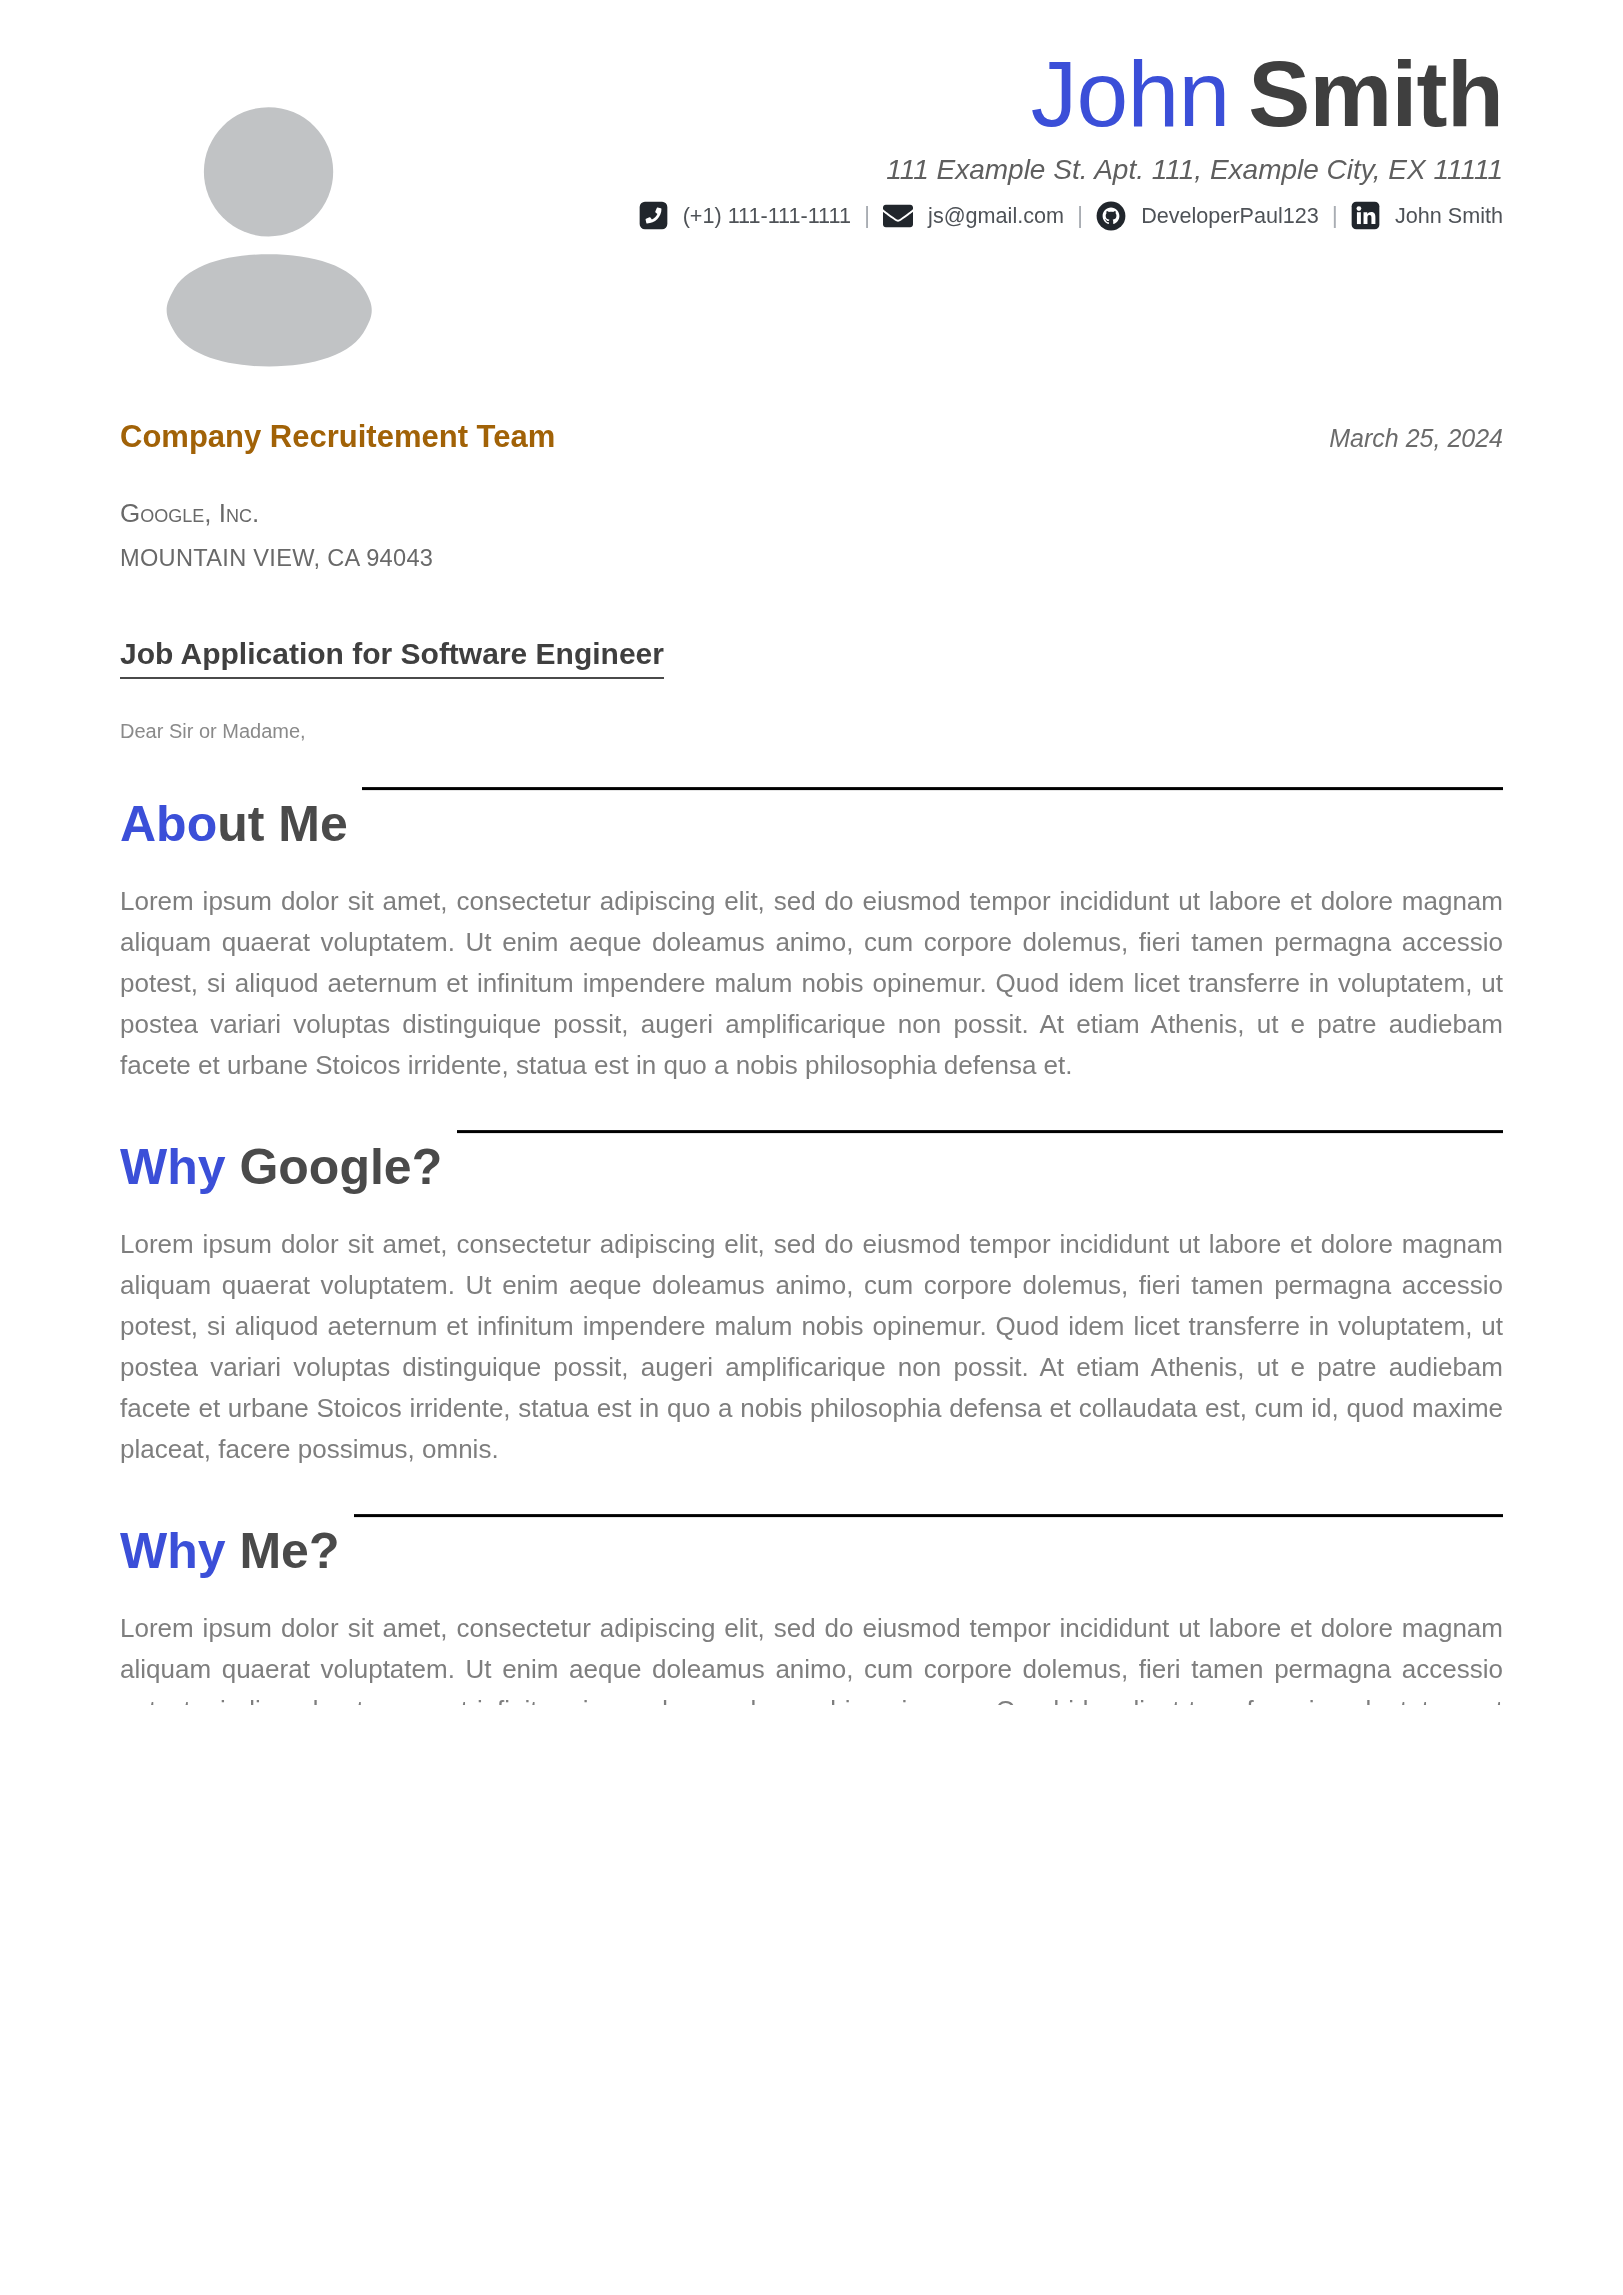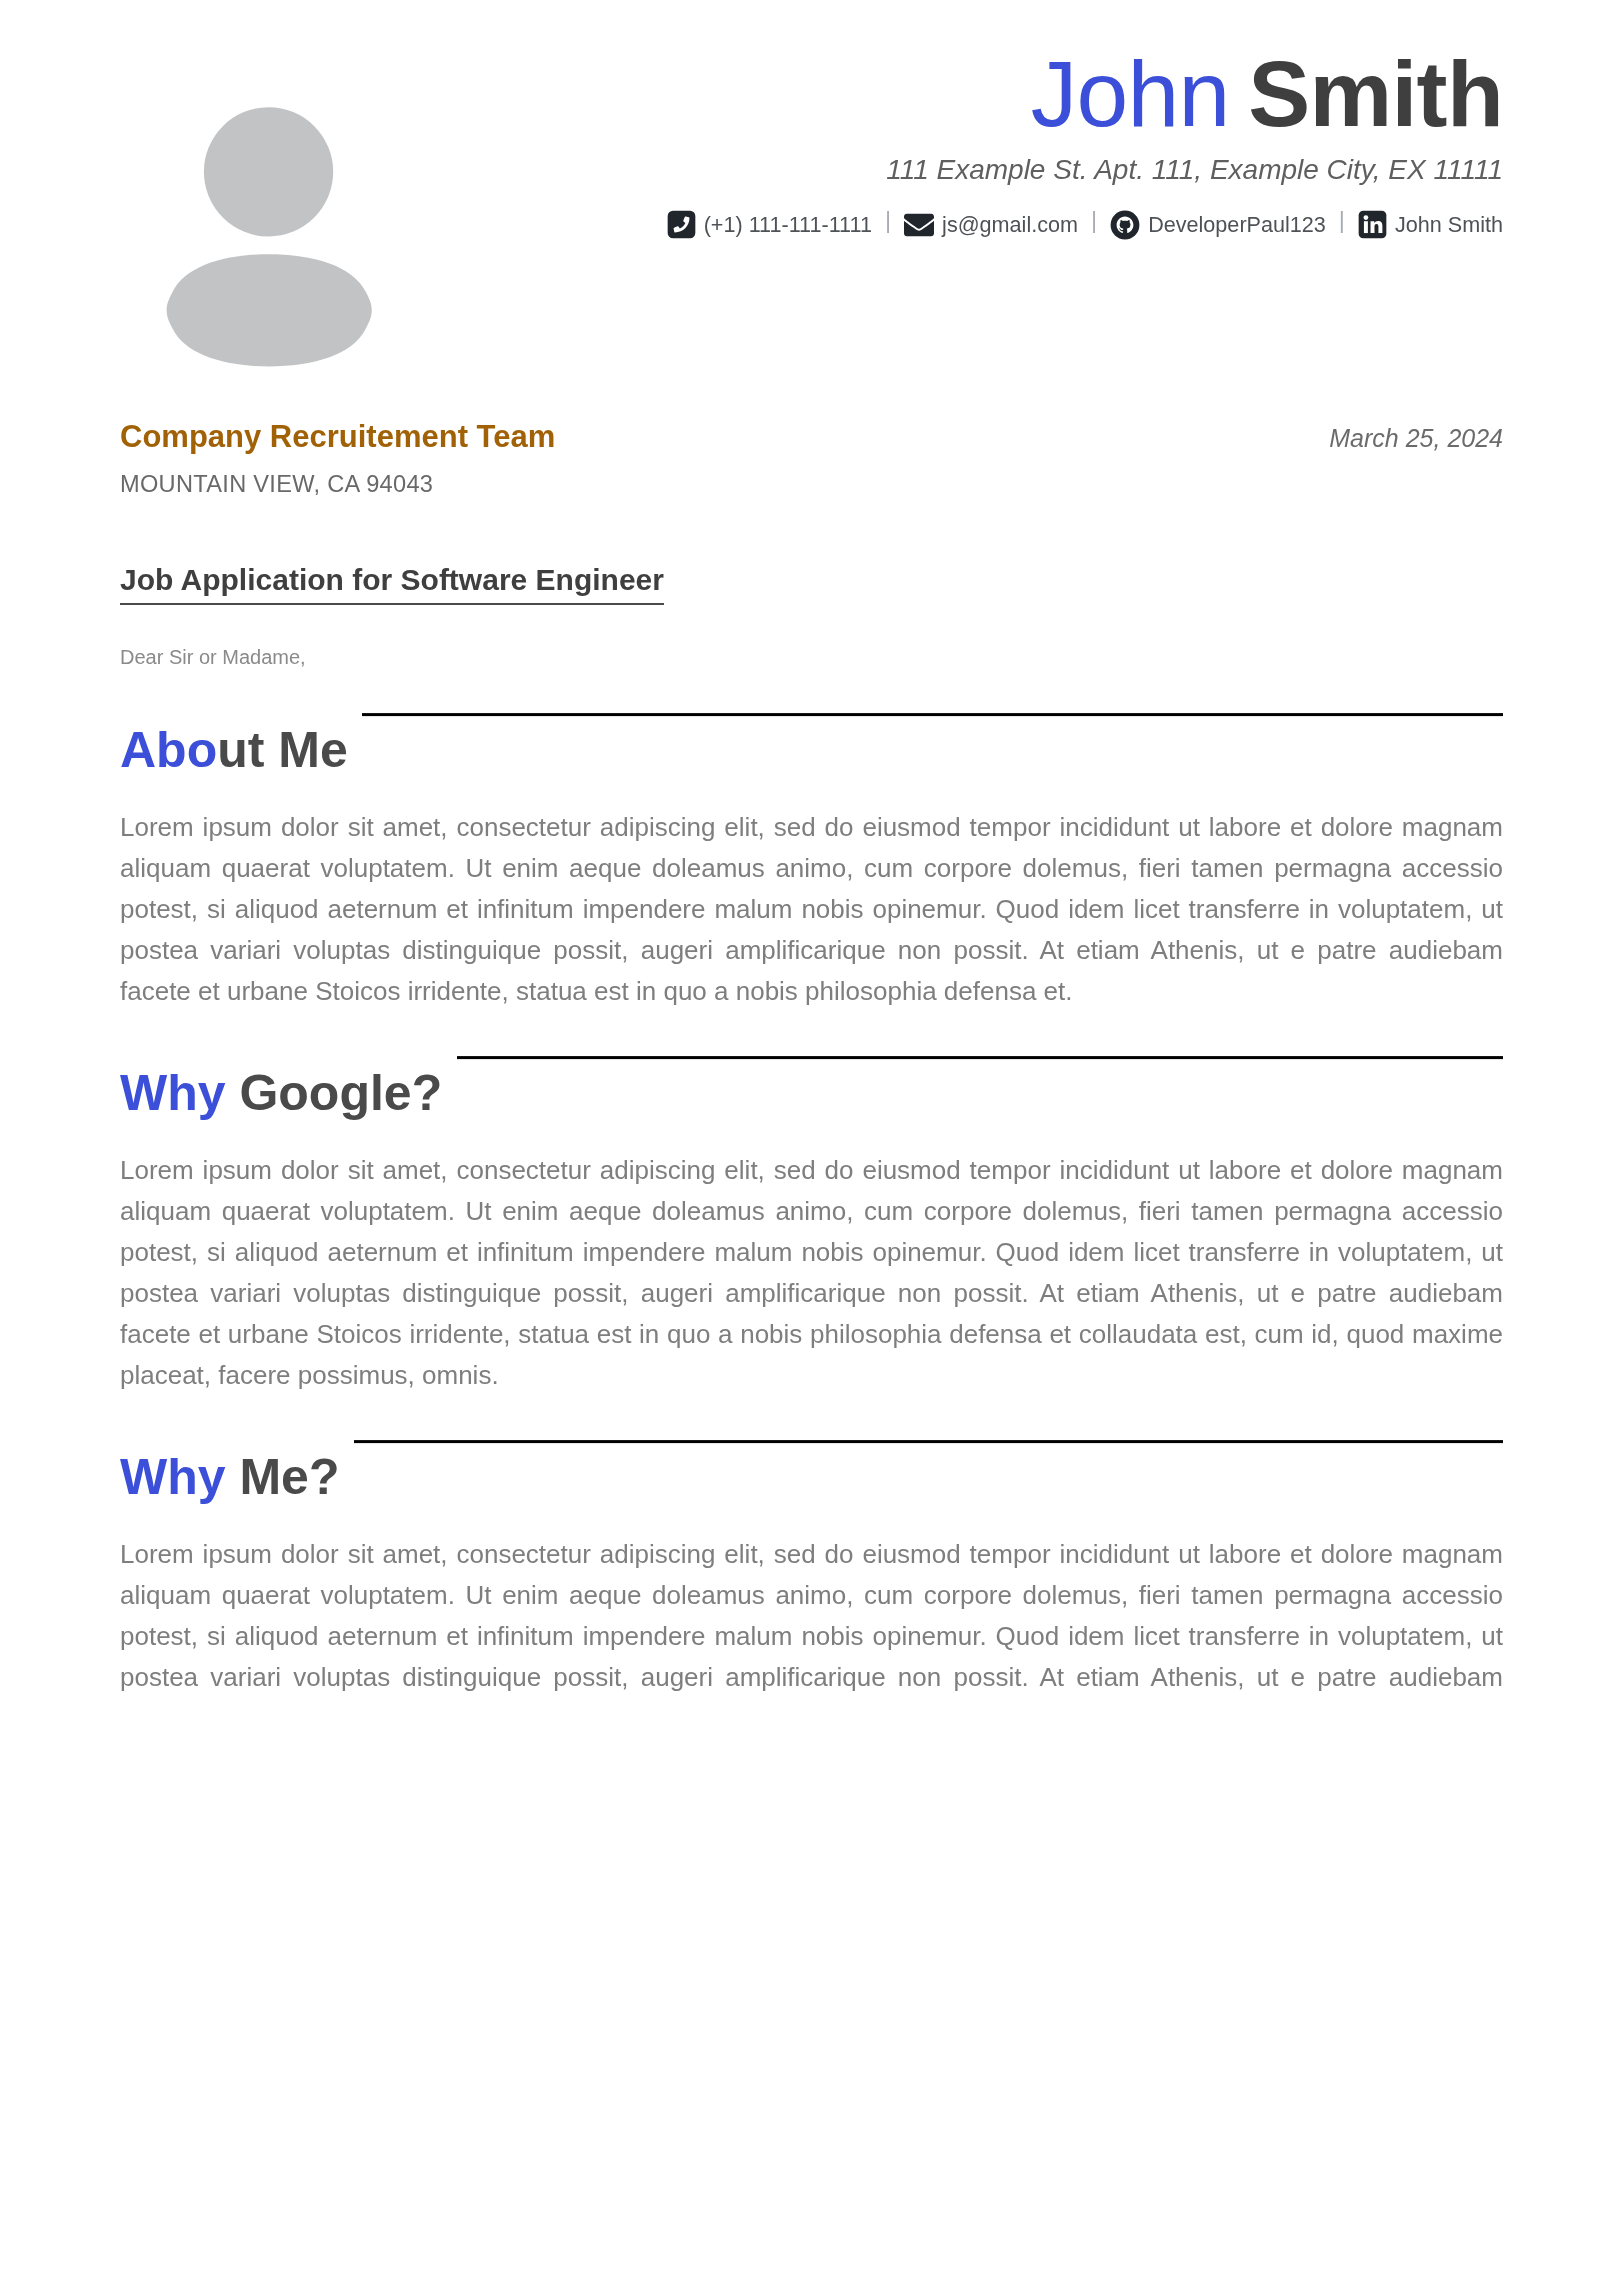--- a/index.html
+++ b/index.html
@@ -23,21 +23,21 @@
   .name .last  { font-weight:700; margin-left:0.20em; }
   .position {
     margin-top:22px; font-size:28px; font-variant:small-caps;
     letter-spacing:1px; color:#3b4fd8; font-weight:600;
   }
   .hdr-address { margin-top:10.5px; font-size:28px; font-style:italic; color:#5f5f5f; }
   .contacts {
     margin-top:14.4px; font-size:21.6px; color:#4e5257;
     display:flex; align-items:center; justify-content:flex-end;
   }
-  .contact-item { display:inline-flex; align-items:center; gap:8px;margin-top:9px; }
+  .contact-item { display:inline-flex; align-items:center; gap:15px; }
   .contact-item svg { display:block; }
   .contact-sep { color:#a9adb3; margin:0 13px; font-weight:100; font-size:23.6px; }
 
   
   .content { position:absolute; left:120px; width:1383px; top:419px; }
 
   .recipient-row { display:flex; justify-content:space-between; align-items:baseline; }
   .recipient-name { font-size:31px; font-weight:700; color:#a16207; }
   .letter-date { font-size:25px; font-style:italic; color:#6b6b6b; }
 
@@ -136,20 +136,21 @@
     </div>
   </header>
 
   <main class="content">
 
     <div class="recipient-row">
       <div class="recipient-name">Company Recruitement Team</div>
       <div class="letter-date">March 25, 2024</div>
     </div>
 
+    <div class="company">Google, Inc.</div>
     <div class="addr">MOUNTAIN VIEW, CA 94043</div>
 
     <div class="subject">
       <span>Job Application for Software Engineer</span>
     </div>
 
     <div class="salutation">Dear Sir or Madame,</div>
 
     <section class="section">
       <div class="sec-title">

